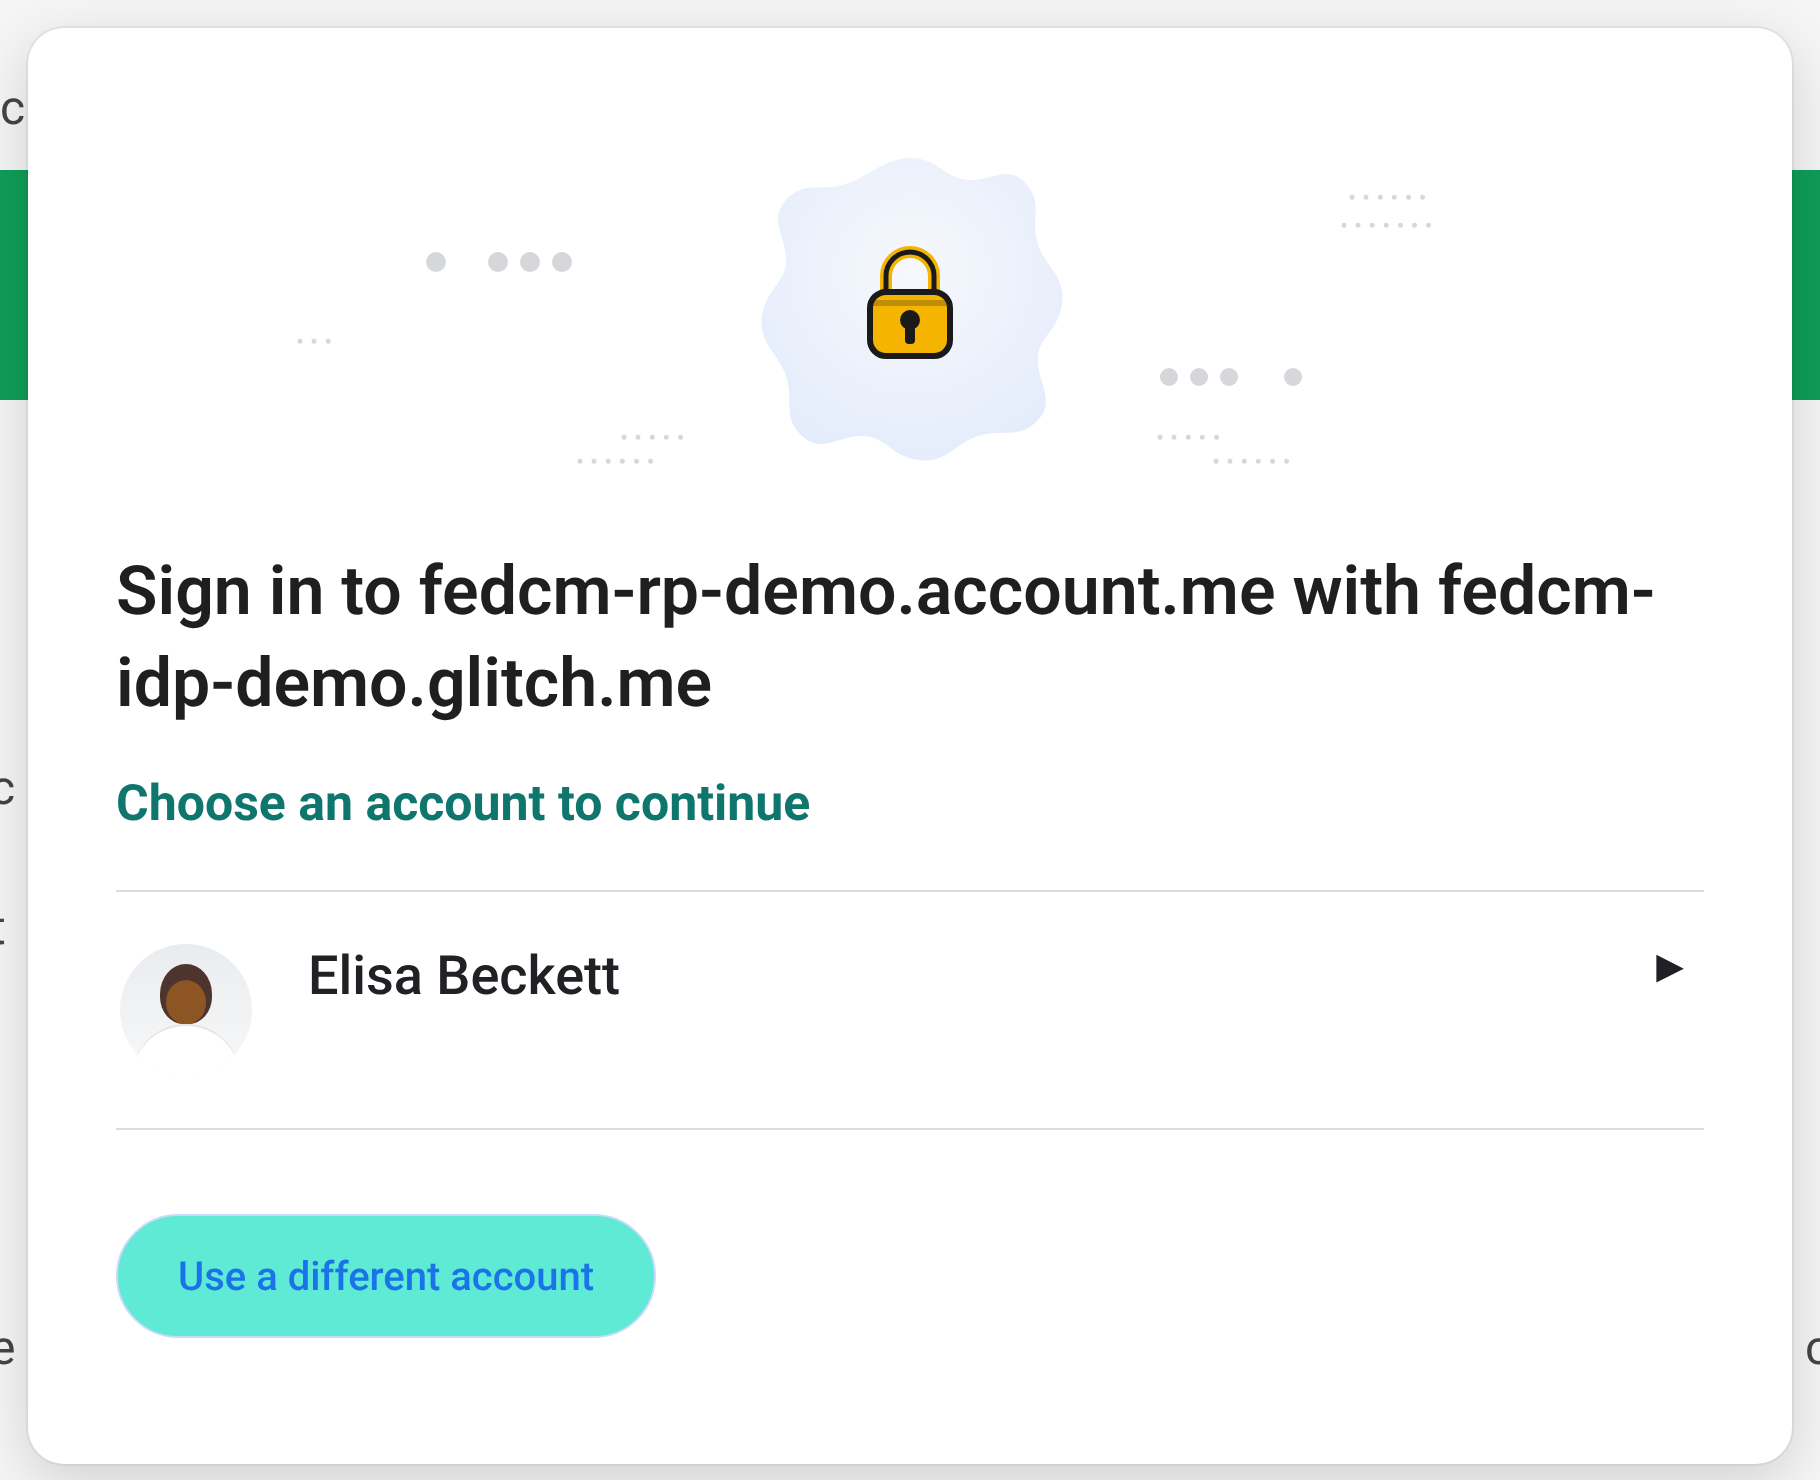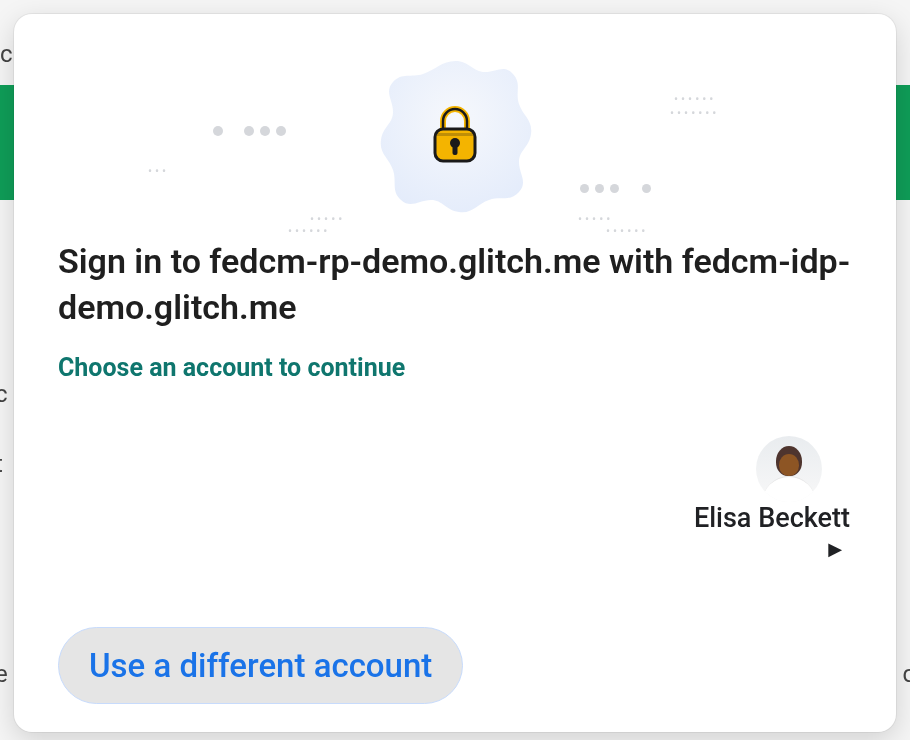--- a/index.html
+++ b/index.html
@@ -108,24 +108,23 @@
     }
 
     .divider {
       height: 1px;
       background: #dadce0;
       width: 100%;
     }
 
     .account-row {
       display: flex;
-      align-items: flex-end;
+      align-items: flex-start;
       padding: 26px 2px;
       cursor: pointer;
-      flex-direction: column;
     }
 
     .avatar {
       width: 66px;
       height: 66px;
       border-radius: 50%;
       margin-right: 28px;
       flex-shrink: 0;
       overflow: hidden;
       position: relative;
@@ -181,23 +180,23 @@
 
     .button-row {
       display: flex;
       justify-content: space-between;
       margin-top: 42px;
       padding-bottom: 10px;
     }
 
     .pill-button {
       border: 1.5px solid #c7dbfc;
-      background: #e5e5e5;
+      background: #5eead4;
       color: #1a73e8;
-      font-size: 33px;
+      font-size: 20px;
       font-weight: 500;
       padding: 18px 30px;
       border-radius: 999px;
       cursor: pointer;
       font-family: inherit;
     }
   </style>
 </head>
 <body>
 
@@ -273,21 +272,21 @@
           <rect x="8" y="26" width="40" height="32" rx="8" fill="#f4b400" stroke="#1a1a1a" stroke-width="3"></rect>
           <rect x="8" y="30" width="40" height="3" fill="#1a1a1a" opacity="0.25"></rect>
 
           <circle cx="28" cy="40" r="5" fill="#1a1a1a"></circle>
           <rect x="25.5" y="42" width="5" height="10" rx="2" fill="#1a1a1a"></rect>
         </svg>
       </span>
     </div>
   </div>
 
-  <h1 class="heading">Sign in to fedcm-rp-demo.glitch.me with fedcm-idp-demo.glitch.me</h1>
+  <h1 class="heading">Sign in to fedcm-rp-demo.account.me with fedcm-idp-demo.glitch.me</h1>
 
   <p class="subheading">Choose an account to continue</p>
 
   <div class="divider"></div>
 
   <div class="account-row">
     <div class="avatar">
       <div class="avatar-head"></div>
       <div class="avatar-face"></div>
       <div class="avatar-body"></div>

